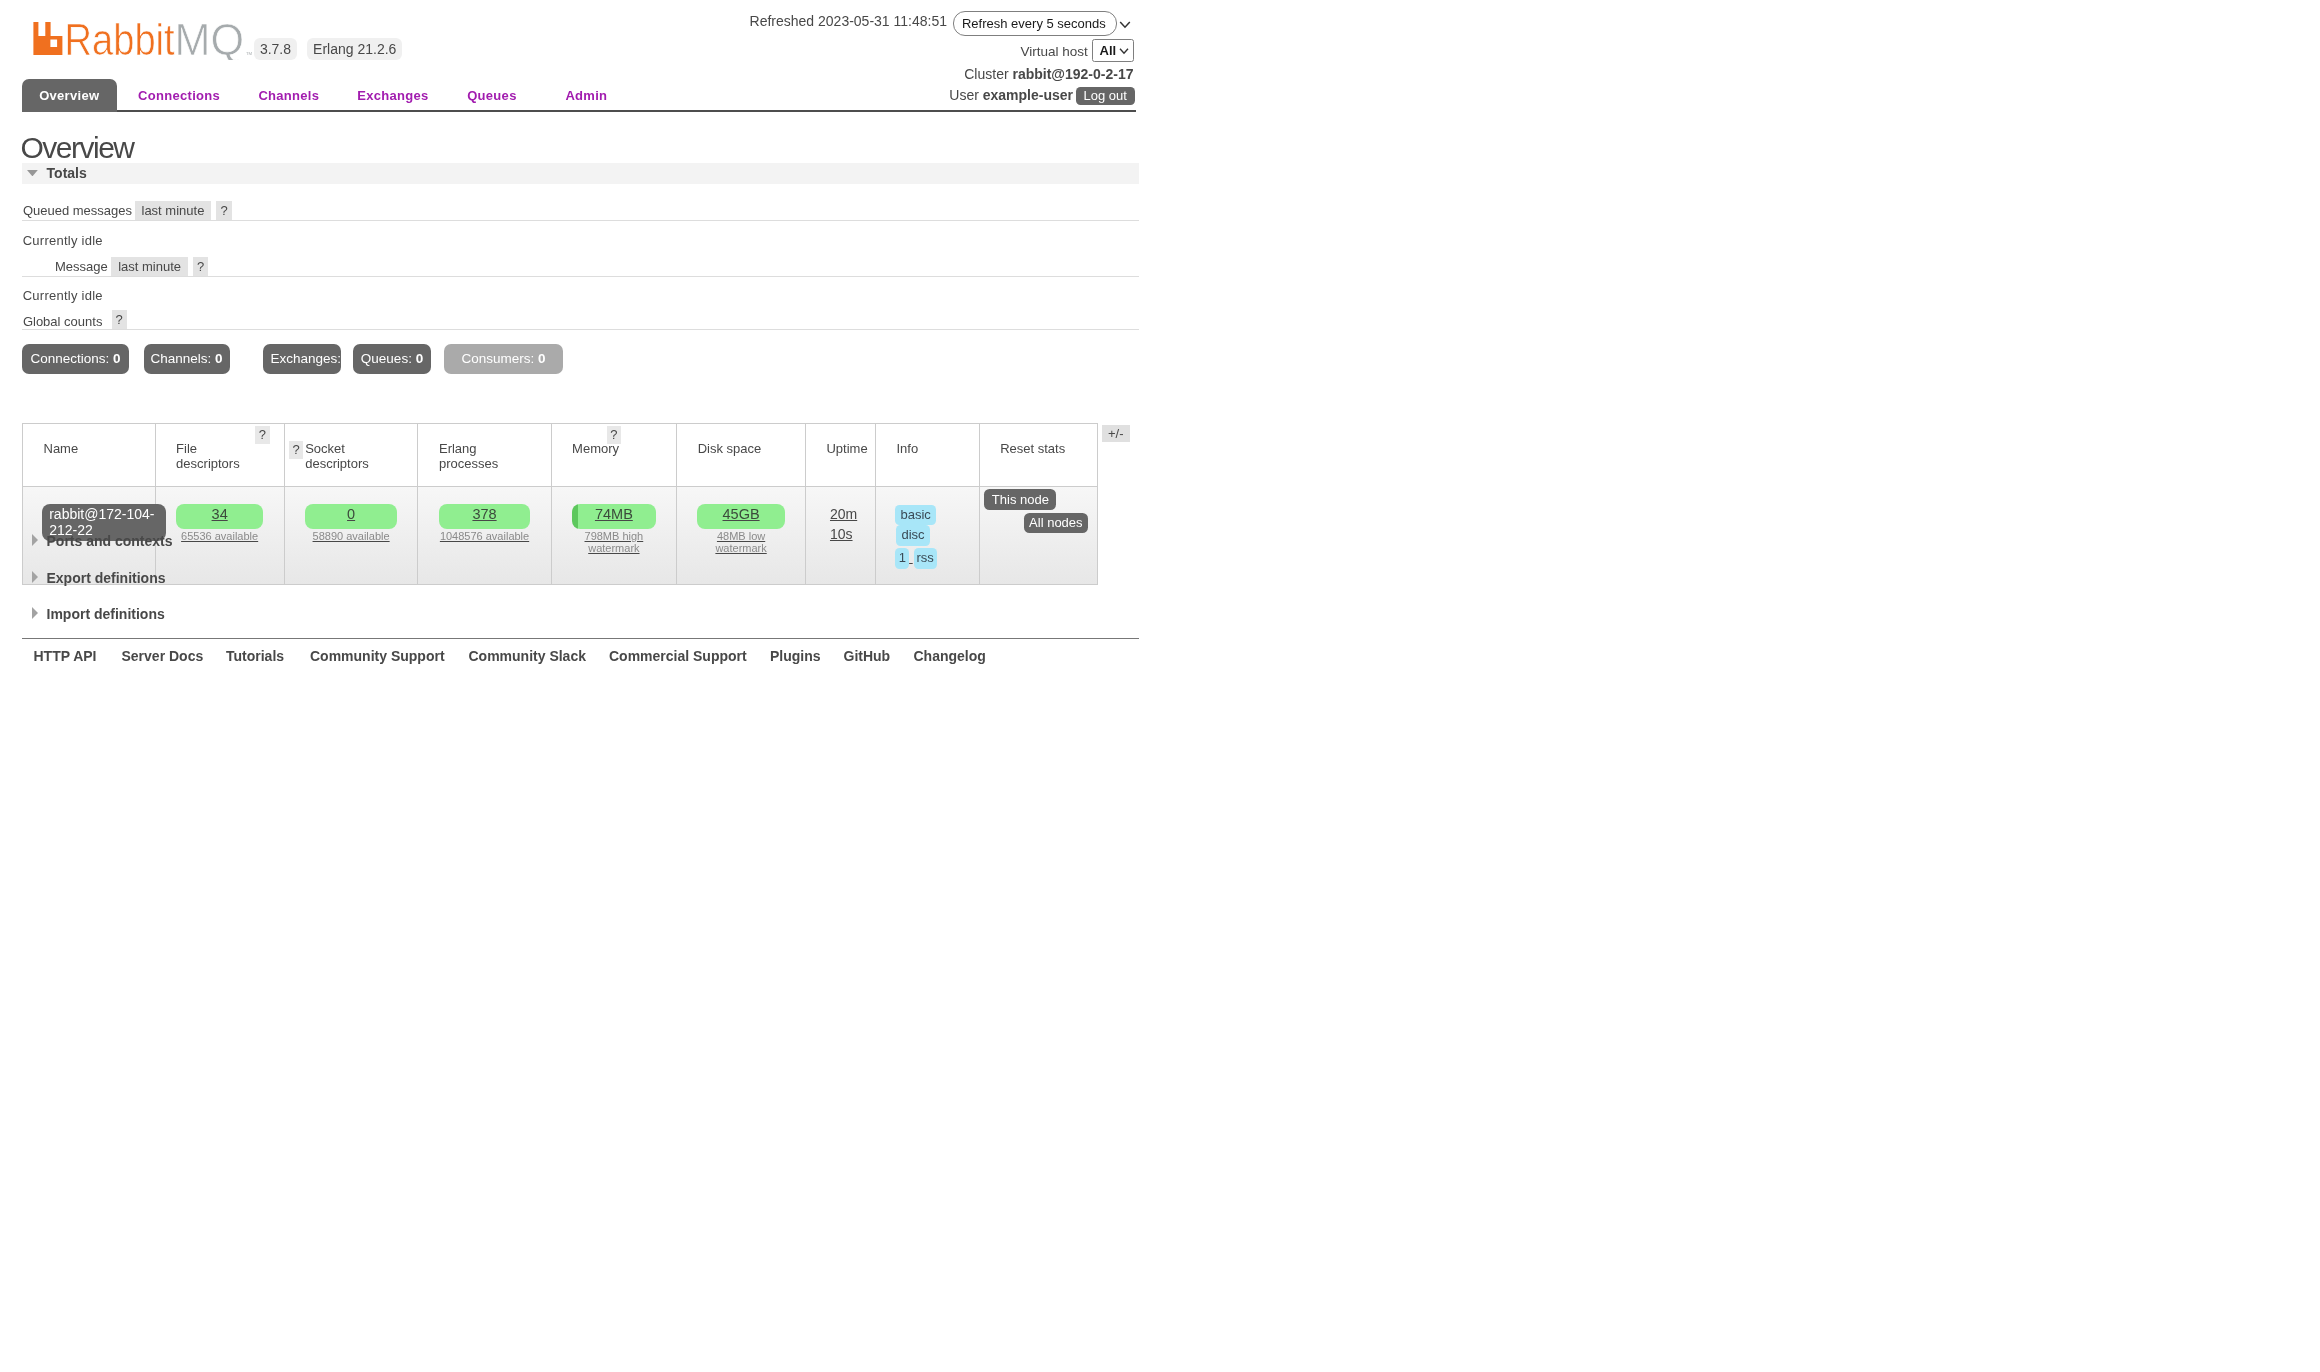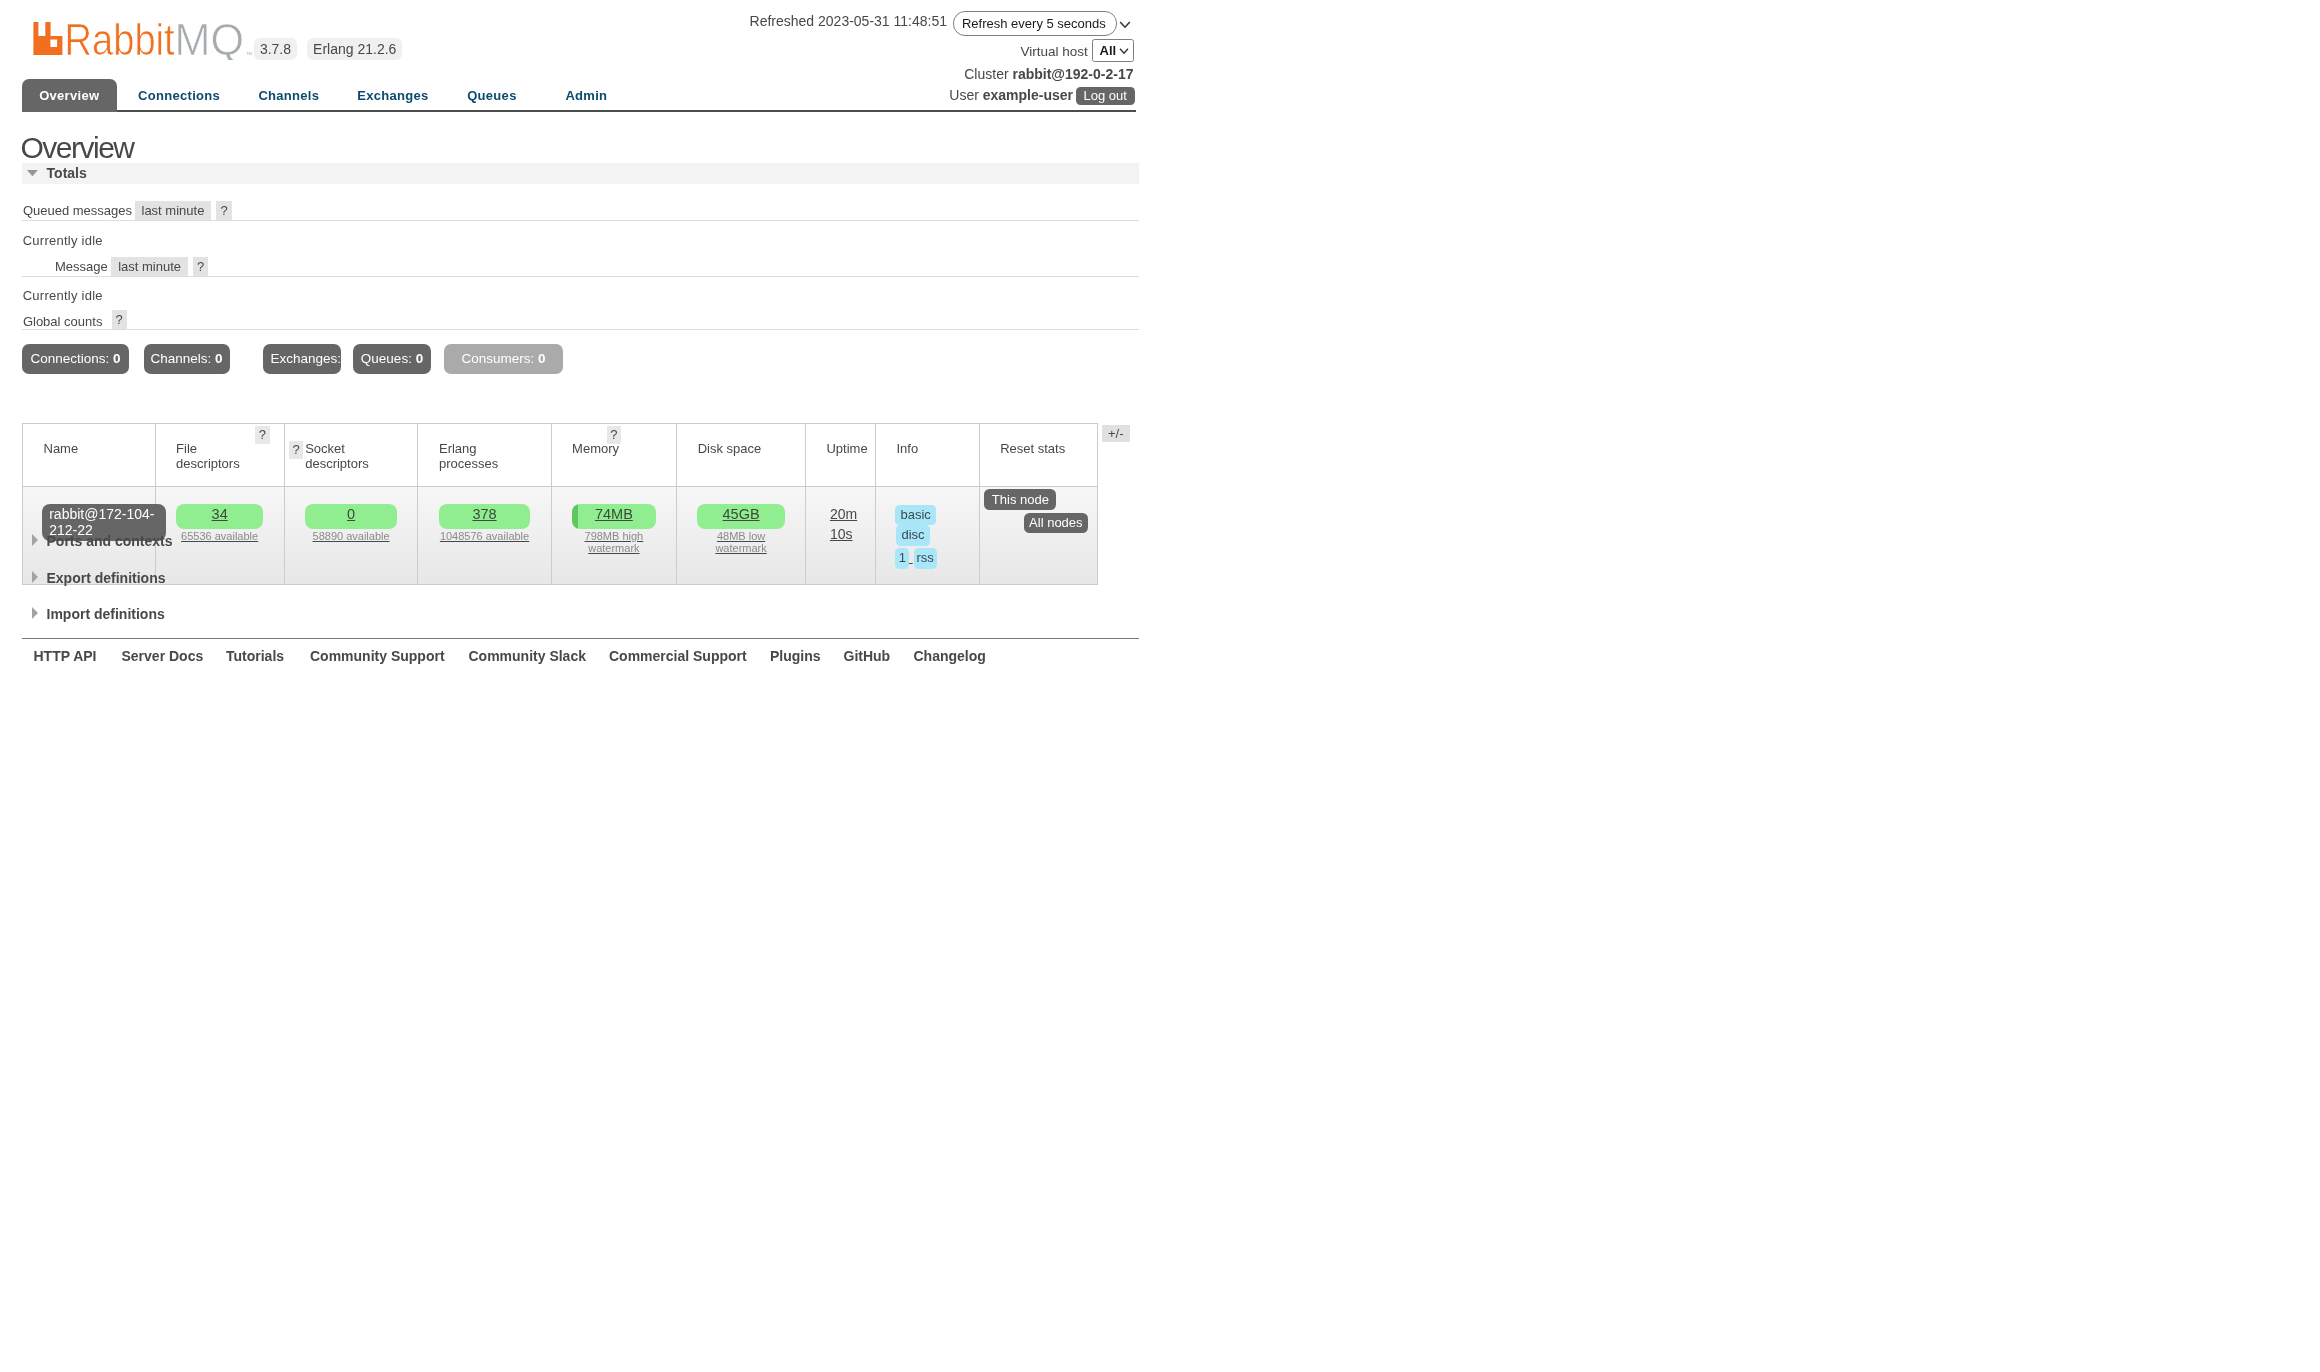--- a/index.html
+++ b/index.html
@@ -3,21 +3,21 @@
 <meta charset="utf-8">
 <style>
   html,body{margin:0;padding:0;background:#fff;}
   body{font-family:"Liberation Sans",sans-serif;color:#484848;font-size:13px;}
   #page{position:relative;width:1160px;height:686px;overflow:hidden;}
   .abs{position:absolute;}
   .chip{background:#f0f0f0;border-radius:6px;display:inline-block;}
   .tag{background:#e3e3e3;display:inline-block;}
   .btn{background:#666;color:#fff;border-radius:7px;display:inline-block;}
   .sectbar{background:#f3f3f3;height:21.6px;line-height:21.6px;}
-  .tabtxt{font-weight:bold;color:#0c4a6e;font-size:13px;letter-spacing:0.3px;}
+  .tabtxt{font-weight:bold;color:#a21caf;font-size:13px;letter-spacing:0.3px;}
   .grybar{background:#90ee90;border-radius:8px;height:25px;line-height:21.5px;text-align:center;font-size:14.5px;color:#3b4a3b;}
   .sub{color:#8a8a8a;font-size:11px;text-align:center;}
   .bluetag{background:#a8e6f8;border-radius:4.5px;display:inline-block;height:20.7px;line-height:20.7px;padding:0 5px;color:#3a4a55;}
   .selectbox{border:1px solid #808080;border-radius:4px;background:#fff;box-sizing:border-box;}
   table.list{border-collapse:collapse;table-layout:fixed;}
   table.list td,table.list th{border:1px solid #ccc;font-weight:normal;text-align:left;vertical-align:top;padding:15px;}
   .qh{position:absolute;height:18.4px;line-height:18.4px;padding:0 3.6px;background:#e8e8e8;}
 </style>
 </head>
 <body>

